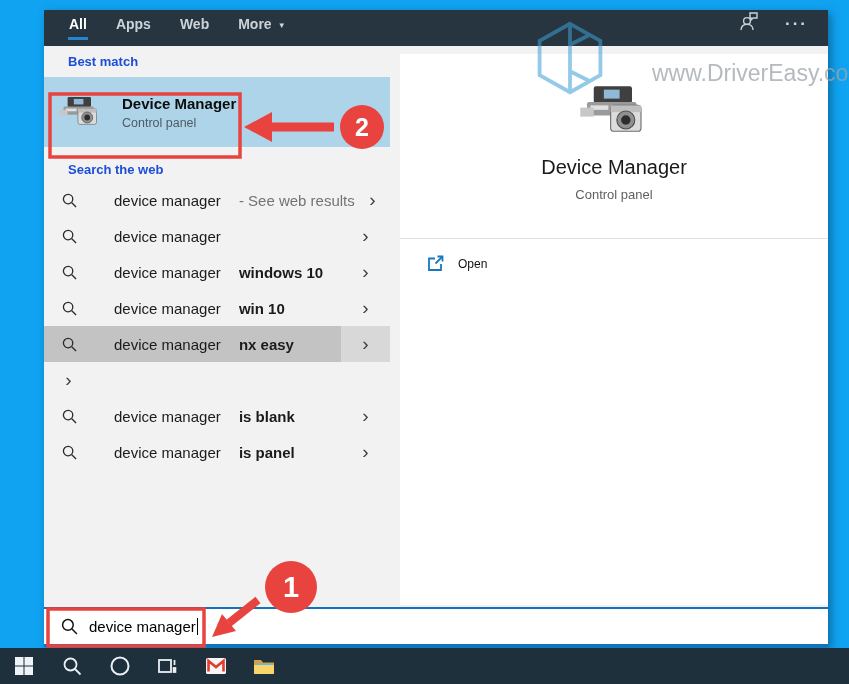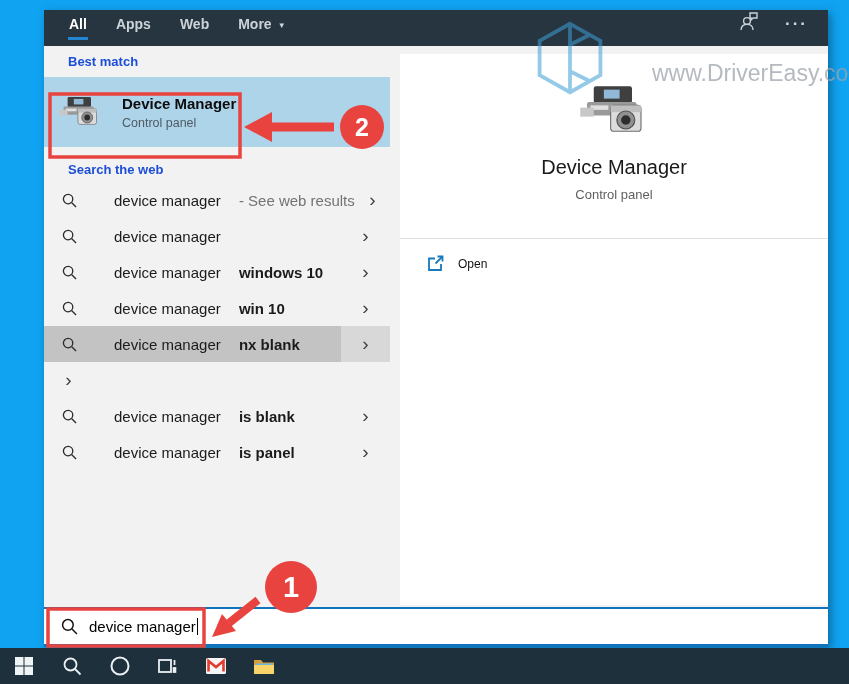--- a/index.html
+++ b/index.html
@@ -167,21 +167,21 @@
             </div>
             <div class="row-chev">›</div>
           </div>
 
           <div class="sugg-row hover">
             <div class="row-main">
               <svg width="15" height="15" viewBox="0 0 16 16" fill="none" stroke="#2b2b2b" stroke-width="1.4">
                   <circle cx="6.5" cy="6.5" r="5"></circle>
                   <line x1="10.4" y1="10.4" x2="15" y2="15"></line>
                 </svg>
-              <span class="s-txt"><span>device manager </span><b>nx blank</b><span class="s-gray"></span></span>
+              <span class="s-txt"><span>device manager </span><b>nx easy</b><span class="s-gray"></span></span>
             </div>
             <div class="row-chev">›</div>
           </div>
 
           <div class="sugg-row">
             <div class="row-chev">›</div>
           </div>
 
           <div class="sugg-row">
             <div class="row-main">

